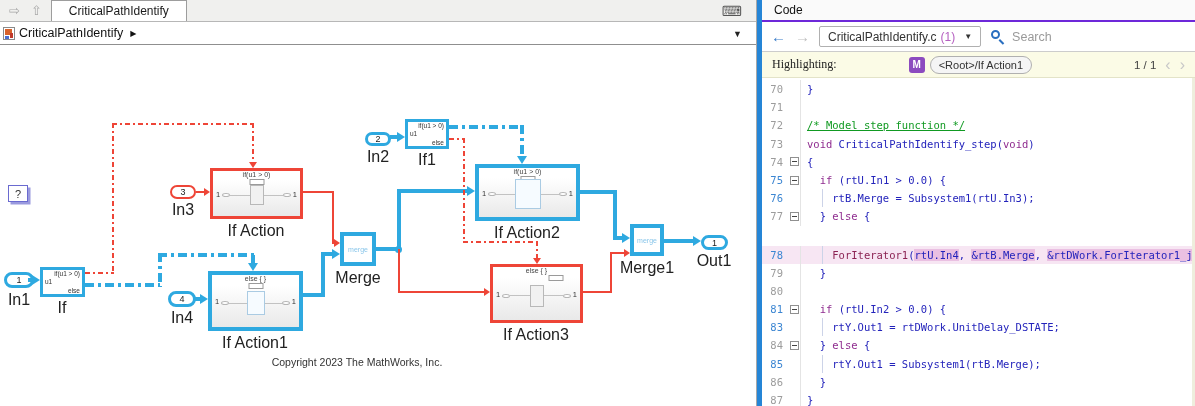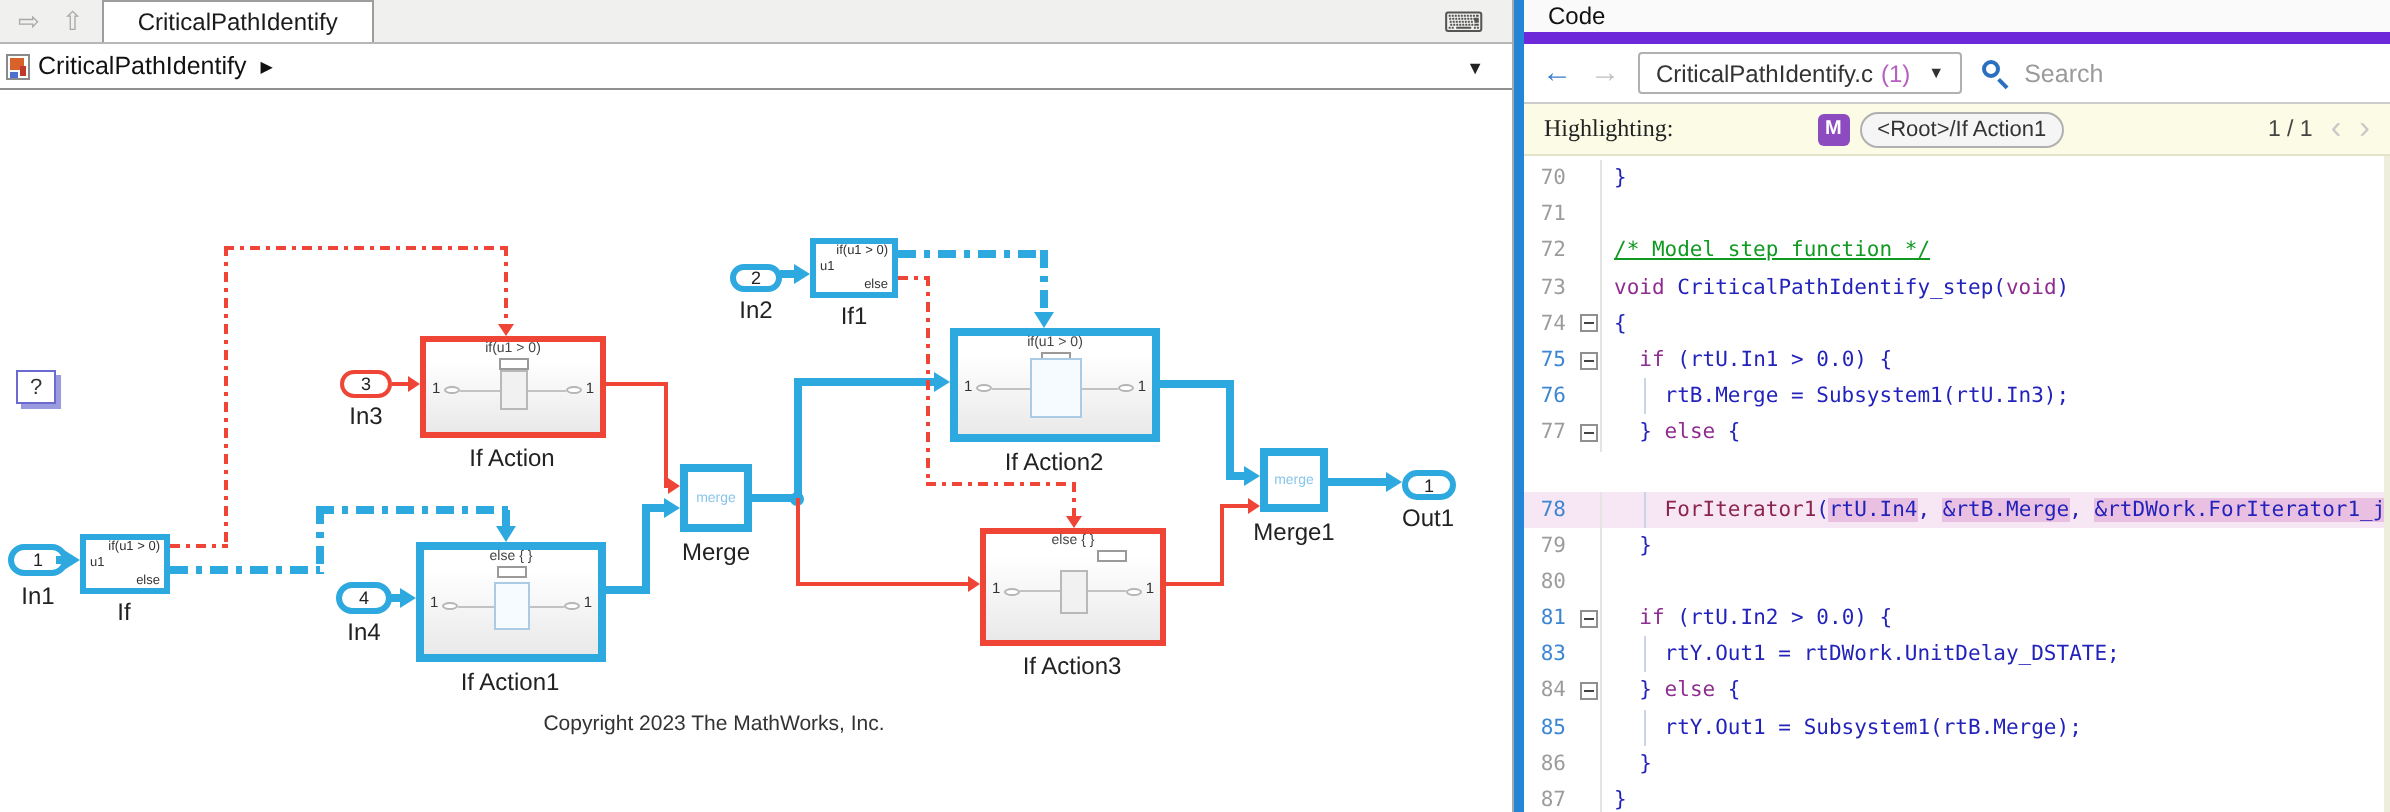--- a/index.html
+++ b/index.html
@@ -29,21 +29,21 @@
   .canvas { position:relative; flex:1; background:#fff; overflow:hidden; }
 
   
   .qmark { position:absolute; width:20px; height:17px; background:#fff; border:1px solid #6a6ad0;
     box-shadow:2.5px 2.5px 0 #9a9ade; display:flex; align-items:center; justify-content:center;
     font-size:11px; color:#333; }
   .oval { position:absolute; border-radius:10px; background:#fff; display:flex; align-items:center;
     justify-content:center; font-size:9px; color:#222; }
   .oval.blue { border:3px solid #2ea9e0; }
   .oval.red  { border:2px solid #ee4537; }
-  .blabel { position:absolute; font-size:12px; color:#222; transform:translateX(-50%);
+  .blabel { position:absolute; font-size:16px; color:#222; transform:translateX(-50%);
     white-space:nowrap;text-align:center; }
   .ifblk { position:absolute; background:#fff; border:3px solid #2ea9e0; }
   .if-cond { position:absolute; top:0px; right:2px; font-size:6.5px; color:#333; white-space:nowrap; }
   .if-u1 { position:absolute; left:2px; top:8px; font-size:6.5px; color:#333; }
   .if-else { position:absolute; bottom:0px; right:2px; font-size:6.5px; color:#333; }
   .act { position:absolute; background:linear-gradient(#ffffff 20%, #e9e9e9 100%); }
   .act.blue { border:4px solid #2ea9e0; }
   .act.red  { border:3px solid #ee4537; }
   .act-h { position:absolute; top:0px; left:0; width:100%; text-align:center; font-size:7px;
     color:#444; white-space:nowrap; }
@@ -80,21 +80,21 @@
   .tr.db { border-left:5px solid transparent; border-right:5px solid transparent; border-top:8px solid #2ea9e0; }
   .tr.rr { border-top:4px solid transparent; border-bottom:4px solid transparent; border-left:6px solid #ee4537; }
   .tr.dr { border-left:4px solid transparent; border-right:4px solid transparent; border-top:6px solid #ee4537; }
   .jdot { position:absolute; width:7px; height:7px; border-radius:50%; background:#2ea9e0; }
 
   
   .divider { width:6px; height:406px; background:#2585d6; border-left:1px solid #a8a8a8; }
 
   
   .code-panel { width:433px; height:406px; display:flex; flex-direction:column; background:#fff; }
-  .code-hdr { height:22px; background:#fafafa; border-bottom:6px solid #6d28d9; display:flex;
+  .code-hdr { height:22px; background:#fafafa; border-bottom:2px solid #6d28d9; display:flex;
     align-items:center; padding:0 12px; font-size:12px; color:#111; }
   .code-nav { height:30px; border-bottom:1px solid #cccccc; display:flex; align-items:center;
     padding:0 9px; gap:9px; background:#fff; }
   .arr-back { font-size:15px; font-weight:bold; color:#3a7dc9; }
   .arr-fwd  { font-size:15px; font-weight:bold; color:#c0c0c0; }
   .file-dd { height:21px; border:1px solid #b0b0b0; border-radius:2px; display:flex; align-items:center;
     padding:0 8px; gap:4px; }
   .file-name { font-size:12px; color:#333; }
   .file-count { font-size:12px; color:#b55fc0; }
   .dd-caret { font-size:8px; color:#333; margin-left:5px; }

